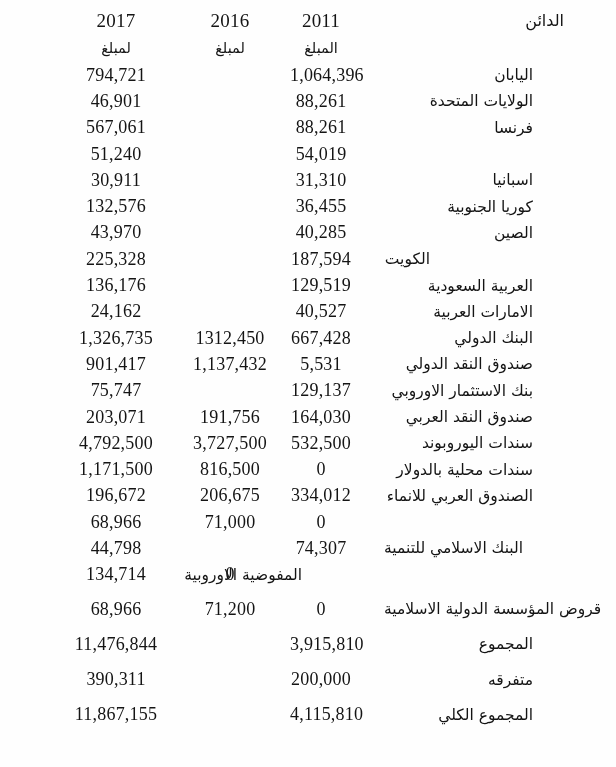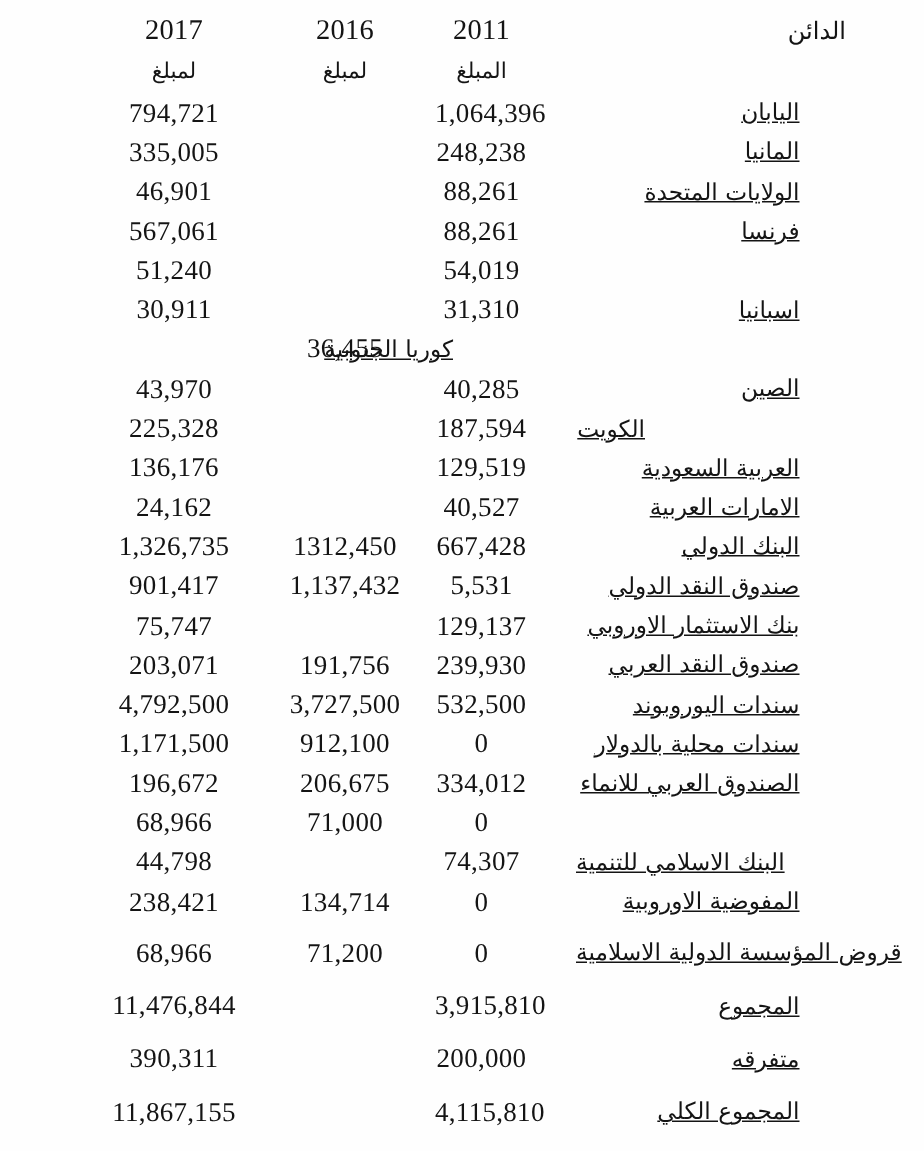--- a/index.html
+++ b/index.html
@@ -32,21 +32,21 @@
   }
   .yr { font-size: 19px; }
 
   .name, .hdr-creditor, .amount-lbl {
     text-align: right;
     direction: rtl;
     font-family: "DejaVu Sans", sans-serif;
     font-size: 15.5px;
     white-space: nowrap;
   }
-  .name { padding-left: 12px; padding-right: 83px; text-decoration: underline; }
+  .name { padding-left: 12px; padding-right: 83px; }
   .hdr-creditor { padding-right: 52px; font-size: 16px; }
 
   .amount-lbl { text-align: center; padding-right: 0; font-size: 14.5px; }
 
   .name.indent-md { padding-right: 134px; }
   .name.indent-lg { padding-right: 186px; }
 
   .row.group-break-sm { margin-top: 8px; }
   .row.group-break-md { margin-top: 9px; }
 
@@ -76,27 +76,20 @@
   <div class="rows">
       <div class="row">
     <div class="sp"></div>
     <div class="num">794,721</div>
     <div class="num"></div>
     <div class="num">1,064,396</div>
     <div class="name" dir="rtl">اليابان</div>
   </div>
       <div class="row">
     <div class="sp"></div>
-    <div class="num">335,005</div>
-    <div class="num"></div>
-    <div class="num">248,238</div>
-    <div class="name" dir="rtl">المانيا</div>
-  </div>
-      <div class="row">
-    <div class="sp"></div>
     <div class="num">46,901</div>
     <div class="num"></div>
     <div class="num">88,261</div>
     <div class="name" dir="rtl">الولايات المتحدة</div>
   </div>
       <div class="row">
     <div class="sp"></div>
     <div class="num">567,061</div>
     <div class="num"></div>
     <div class="num">88,261</div>
@@ -110,20 +103,21 @@
   </div>
       <div class="row">
     <div class="sp"></div>
     <div class="num">30,911</div>
     <div class="num"></div>
     <div class="num">31,310</div>
     <div class="name" dir="rtl">اسبانيا</div>
   </div>
       <div class="row">
     <div class="sp"></div>
+    <div class="num">132,576</div>
     <div class="num"></div>
     <div class="num">36,455</div>
     <div class="name" dir="rtl">كوريا الجنوبية</div>
   </div>
       <div class="row">
     <div class="sp"></div>
     <div class="num">43,970</div>
     <div class="num"></div>
     <div class="num">40,285</div>
     <div class="name" dir="rtl">الصين</div>
@@ -167,34 +161,34 @@
     <div class="sp"></div>
     <div class="num">75,747</div>
     <div class="num"></div>
     <div class="num">129,137</div>
     <div class="name" dir="rtl">بنك الاستثمار الاوروبي</div>
   </div>
       <div class="row">
     <div class="sp"></div>
     <div class="num">203,071</div>
     <div class="num">191,756</div>
-    <div class="num">239,930</div>
+    <div class="num">164,030</div>
     <div class="name" dir="rtl">صندوق النقد العربي</div>
   </div>
       <div class="row">
     <div class="sp"></div>
     <div class="num">4,792,500</div>
     <div class="num">3,727,500</div>
     <div class="num">532,500</div>
     <div class="name" dir="rtl">سندات اليوروبوند</div>
   </div>
       <div class="row">
     <div class="sp"></div>
     <div class="num">1,171,500</div>
-    <div class="num">912,100</div>
+    <div class="num">816,500</div>
     <div class="num">0</div>
     <div class="name" dir="rtl">سندات محلية بالدولار</div>
   </div>
       <div class="row">
     <div class="sp"></div>
     <div class="num">196,672</div>
     <div class="num">206,675</div>
     <div class="num">334,012</div>
     <div class="name" dir="rtl">الصندوق العربي للانماء</div>
   </div>
@@ -206,21 +200,20 @@
   </div>
       <div class="row">
     <div class="sp"></div>
     <div class="num">44,798</div>
     <div class="num"></div>
     <div class="num">74,307</div>
     <div class="name indent-md" dir="rtl">البنك الاسلامي للتنمية</div>
   </div>
       <div class="row">
     <div class="sp"></div>
-    <div class="num">238,421</div>
     <div class="num">134,714</div>
     <div class="num">0</div>
     <div class="name" dir="rtl">المفوضية الاوروبية</div>
   </div>
       <div class="row group-break-sm">
     <div class="sp"></div>
     <div class="num">68,966</div>
     <div class="num">71,200</div>
     <div class="num">0</div>
     <div class="name" dir="rtl">قروض المؤسسة الدولية الاسلامية</div>

